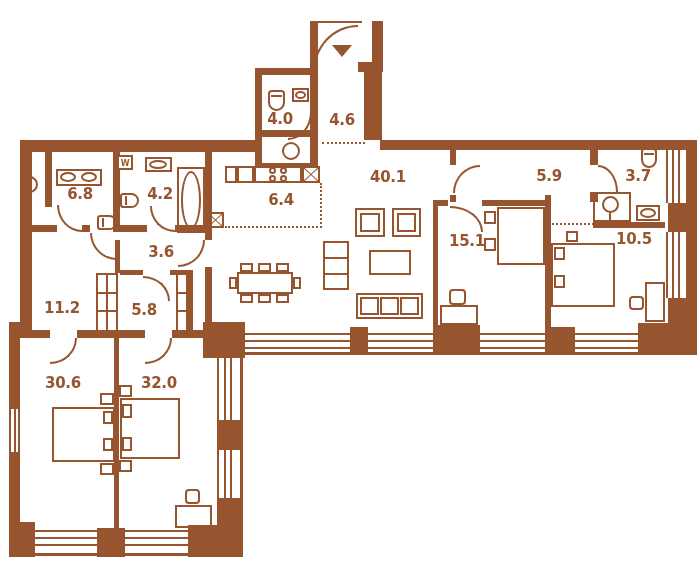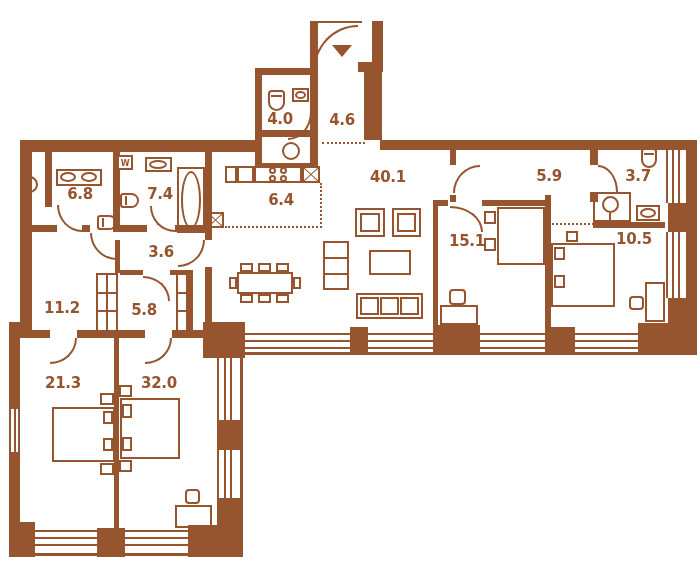--- a/index.html
+++ b/index.html
@@ -228,26 +228,26 @@
   <div class="nb" style="left:122px;top:404px;width:10px;height:14px"></div>
   <div class="nb" style="left:122px;top:437px;width:10px;height:14px"></div>
   <div class="nb" style="left:119px;top:385px;width:13px;height:12px"></div>
   <div class="nb" style="left:119px;top:460px;width:13px;height:12px"></div>
   <div class="nb" style="left:175px;top:505px;width:37px;height:23px"></div>
   <div class="nb" style="left:185px;top:489px;width:15px;height:15px;border-radius:4px"></div>
 
   <div class="lbl" style="left:280px;top:119px">4.0</div>
   <div class="lbl" style="left:342px;top:120px">4.6</div>
   <div class="lbl" style="left:80px;top:194px">6.8</div>
-  <div class="lbl" style="left:160px;top:194px">7.4</div>
+  <div class="lbl" style="left:160px;top:194px">4.2</div>
   <div class="lbl" style="left:281px;top:200px">6.4</div>
   <div class="lbl" style="left:388px;top:177px">40.1</div>
   <div class="lbl" style="left:549px;top:176px">5.9</div>
   <div class="lbl" style="left:638px;top:176px">3.7</div>
   <div class="lbl" style="left:467px;top:241px">15.1</div>
   <div class="lbl" style="left:634px;top:239px">10.5</div>
   <div class="lbl" style="left:161px;top:252px">3.6</div>
   <div class="lbl" style="left:62px;top:308px">11.2</div>
   <div class="lbl" style="left:144px;top:310px">5.8</div>
-  <div class="lbl" style="left:63px;top:383px">21.3</div>
+  <div class="lbl" style="left:63px;top:383px">30.6</div>
   <div class="lbl" style="left:159px;top:383px">32.0</div>
 
 </div>
 
 </body></html>

